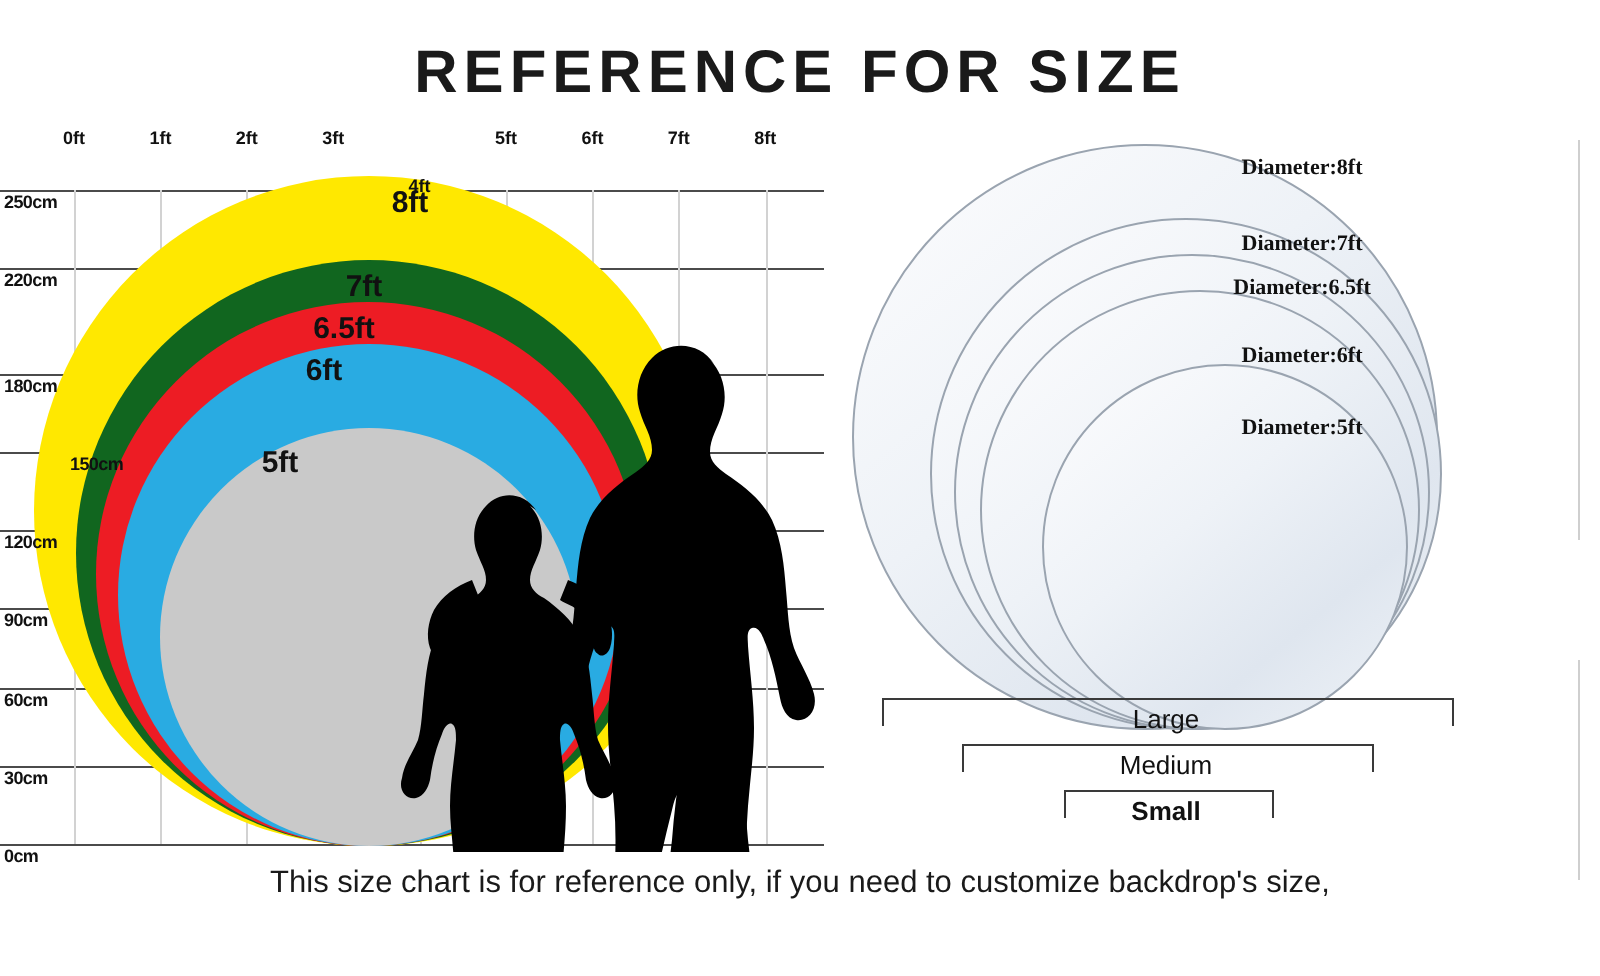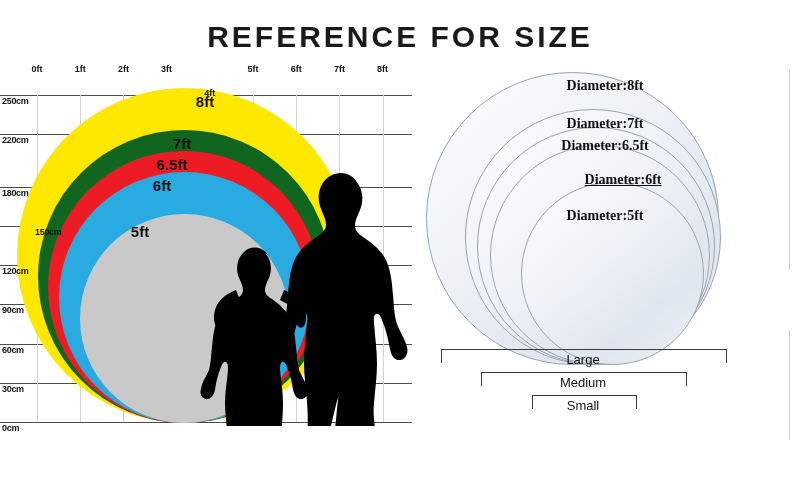--- a/index.html
+++ b/index.html
@@ -41,23 +41,24 @@
   #silhouettes{position:absolute;left:0;top:0;width:415px;height:348px;}
 
   
   #right-panel{position:absolute;left:420px;top:62px;width:380px;height:370px;}
   .disc{
     position:absolute;border-radius:50%;
     border:1.3px solid #9aa4b0;
     background:linear-gradient(140deg,#fdfdfe 0%,#eef2f7 42%,#dfe6ef 72%,#eef2f7 100%);
   }
   .disclab{
-    position:absolute;font-size:14px;color:#111;font-weight:700;
+    position:absolute;font-size:11px;color:#111;font-weight:700;
     font-family:"Liberation Serif",serif;transform:translateX(-50%);
     white-space:nowrap;
+    margin-left:46px;
   }
   .bracket{position:absolute;height:13px;border:1.6px solid #3a3a3a;border-top:none;
            transform:scaleY(-1);}
   .brlab{
     position:absolute;font-size:13px;color:#111;
     font-family:"Liberation Sans",sans-serif;transform:translateX(-50%);
     white-space:nowrap;
   }
 
   
@@ -177,31 +178,32 @@
   <div id="right-panel">
     <div class="disc" style="left:6px;top:10px;width:291px;height:291px;"></div>
     <div class="disc" style="left:45px;top:47px;width:254px;height:254px;"></div>
     <div class="disc" style="left:57px;top:65px;width:236px;height:236px;"></div>
     <div class="disc" style="left:70px;top:83px;width:218px;height:218px;"></div>
     <div class="disc" style="left:101px;top:120px;width:181px;height:181px;"></div>
 
     <div class="disclab" style="left:185px;top:16px;">Diameter:8ft</div>
     <div class="disclab" style="left:185px;top:54px;">Diameter:7ft</div>
     <div class="disclab" style="left:185px;top:76px;">Diameter:6.5ft</div>
-    <div class="disclab" style="left:203px;top:110px;text-decoration:underline;">Diameter:6ft</div>
+    <div class="disclab" style="left:185px;top:110px;">Diameter:6ft</div>
     <div class="disclab" style="left:185px;top:146px;">Diameter:5ft</div>
 
     <div class="bracket" style="left:21px;top:287px;width:284px;"></div>
     <div class="brlab" style="left:163px;top:290px;">Large</div>
 
     <div class="bracket" style="left:61px;top:310px;width:204px;"></div>
     <div class="brlab" style="left:163px;top:313px;">Medium</div>
 
     <div class="bracket" style="left:112px;top:333px;width:103px;"></div>
-    <div class="brlab" style="left:163px;top:336px;">Small</div>
+    <div class="brlab" style="left:163px;top:336px;font-weight:bold;">Small</div>
   </div>
 
   <div id="caption">
+    <div>This size chart is for reference only, if you need to customize backdrop's size,</div>
   </div>
 
   <div class="edge" style="left:789px;top:70px;width:1px;height:200px;"></div>
   <div class="edge" style="left:789px;top:330px;width:1px;height:110px;"></div>
 </div>
 
 </body></html>

